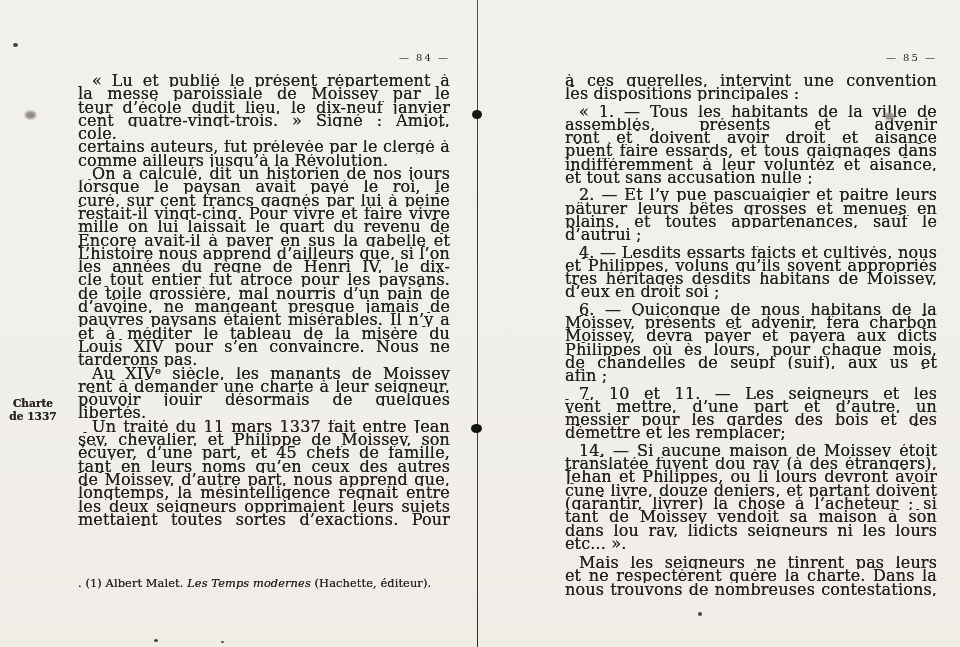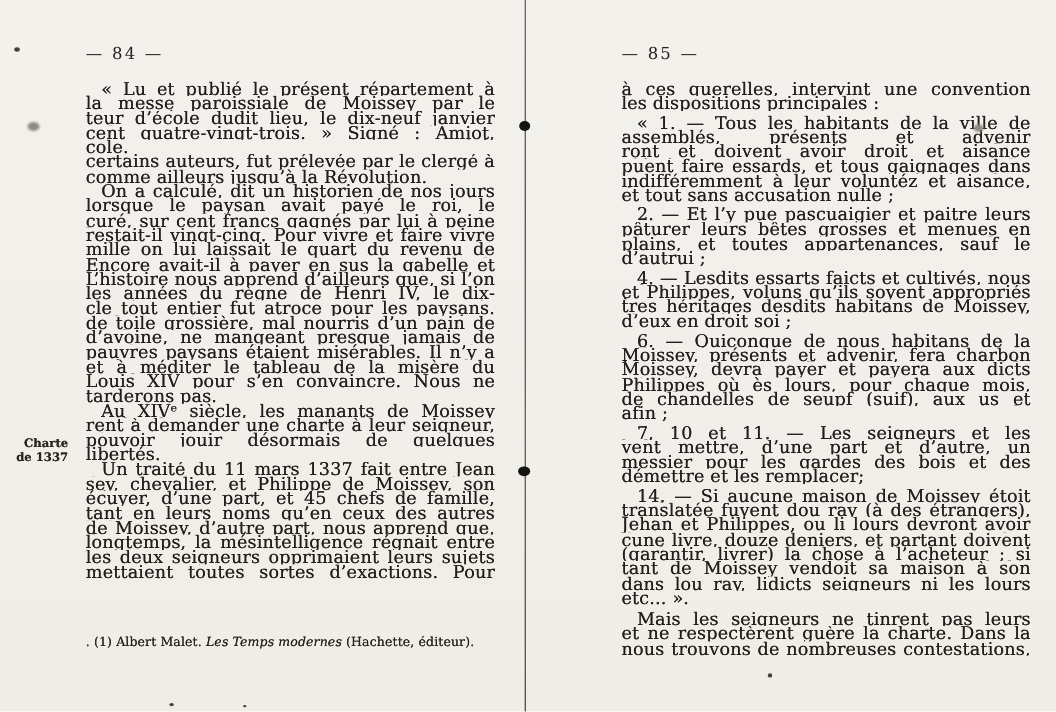--- a/index.html
+++ b/index.html
@@ -12,24 +12,24 @@
     color: #211f1c;
     overflow: hidden;
   }
 
   .page { position: absolute; width: 372px; }
   #page-left  { left: 78px;  top: 0; height: 647px; }
   #page-right { left: 544px; top: 0; height: 647px; margin-left: 21px; }
 
   .page-header {
     position: absolute;
-    top: 40px; left: 0;
+    top: 52px; left: 0;
     width: 372px;
-    text-align: left;
-    font-size: 15px;
+    text-align: right;
+    font-size: 10px;
     letter-spacing: 2px;
     color: #26231f;
   }
 
   .page-body {
     position: absolute;
     top: 74px; left: 0;
     width: 372px;
     font-size: 16px;
     letter-spacing: 0.15px;
@@ -48,21 +48,21 @@
     text-align-last: justify;
     overflow: hidden;
   }
   .line.indent   { text-indent: 14px; }
   .line.para-end { text-align-last: left; }
 
   .margin-note {
     position: absolute;
     left: 4px; top: 397px;
     width: 58px;
-    text-align: right;
+    text-align: center;
     font-size: 10.6px;
     font-weight: 700;
     line-height: 13px;
     color: #2a2722;
     text-shadow: 0 0 0.4px rgba(25,22,18,0.8);
   }
 
   .footnote {
     position: absolute;
     top: 576px; left: 78px;

